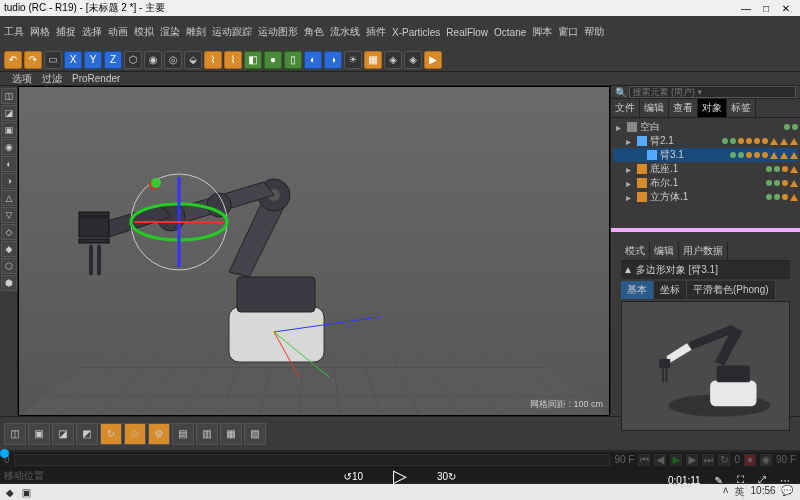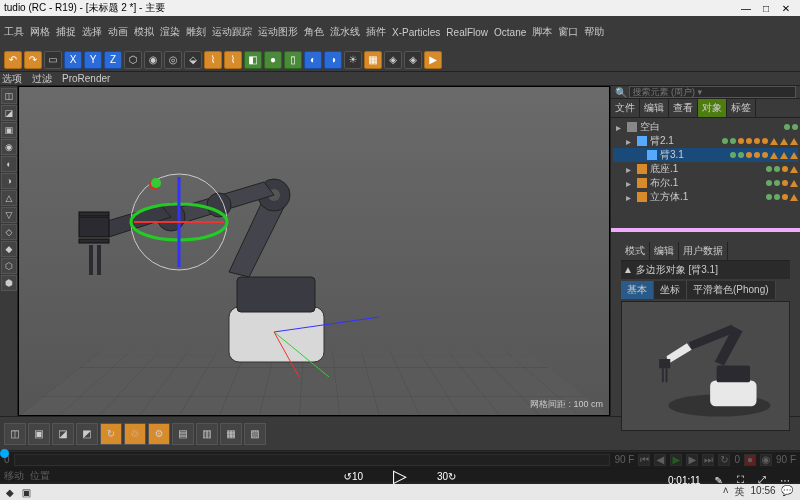--- a/index.html
+++ b/index.html
@@ -9,34 +9,34 @@
 .winbtn{display:flex;gap:8px;padding-right:4px}
 .winbtn span{width:12px;text-align:center;cursor:default}
 .menubar{height:14px;background:#3a3a3a;display:flex;align-items:center;padding:16px 4px;gap:6px;font-size:9px;color:#ccc}
 .menubar span{cursor:default}
 .toolbar{height:24px;background:#3a3a3a;display:flex;align-items:center;padding:0 4px;gap:2px;border-bottom:1px solid #222}
 .tbtn{width:18px;height:18px;border:1px solid #555;border-radius:2px;display:flex;align-items:center;justify-content:center;background:#444;font-size:10px}
 .tbtn.orange{background:#d88b2a;border-color:#b06a10;color:#fff}
 .tbtn.blue{background:#2a6bd8;border-color:#1a4ba0;color:#fff}
 .tbtn.green{background:#4a8a3a;border-color:#2a6a1a;color:#fff}
 .tbtn.dark{background:#333}
-.subbar{height:14px;background:#3a3a3a;display:flex;align-items:center;padding:0 2px;gap:10px;font-size:9px;border-bottom:1px solid #222}
+.subbar{height:14px;background:#3a3a3a;display:flex;align-items:center;padding:0 12px;gap:10px;font-size:9px;border-bottom:1px solid #222}
 .main{display:flex;height:330px}
 .left-tools{width:18px;background:#3a3a3a;border-right:1px solid #222;display:flex;flex-direction:column;gap:1px;padding-top:2px}
 .left-tools .lt{width:16px;height:16px;background:#444;border:1px solid #555;margin-left:1px;display:flex;align-items:center;justify-content:center;font-size:9px}
 .viewport{flex:1;background:linear-gradient(#6a6a6a,#555);position:relative;border:1px solid #000}
 .grid-floor{position:absolute;bottom:0;left:0;right:0;height:55%;background:repeating-linear-gradient(90deg,rgba(0,0,0,.1) 0,rgba(0,0,0,.1) 1px,transparent 1px,transparent 40px),repeating-linear-gradient(0deg,rgba(0,0,0,.1) 0,rgba(0,0,0,.1) 1px,transparent 1px,transparent 40px),#5a5a5a;transform:perspective(400px) rotateX(60deg);transform-origin:bottom}
 .robotarm{position:absolute;top:30px;left:30px;width:330px;height:260px}
 .vp-label{position:absolute;bottom:4px;right:6px;font-size:9px;color:#ccc}
 .right-panel{width:190px;background:#3a3a3a;border-left:1px solid #222;display:flex;flex-direction:column}
 .right-panel .search{height:16px;display:flex;align-items:center;padding:0 4px;gap:2px;border-bottom:1px solid #222}
 .right-panel .search input{flex:1;background:#2a2a2a;border:1px solid #555;color:#ccc;font-size:9px;padding:0 2px;height:12px}
 .rp-tabs{display:flex;font-size:9px;border-bottom:1px solid #222}
 .rp-tabs span{padding:2px 4px;border-right:1px solid #222}
-.rp-tabs span.active{background:#4d7c0f}
+.rp-tabs span.active{background:#000000}
 .hierarchy{flex:0 0 110px;overflow:auto;padding:2px;font-size:9px}
 .hrow{display:flex;align-items:center;height:14px;gap:3px}
 .hrow .indent{display:inline-block}
 .hrow .toggle{width:8px;color:#aaa}
 .hrow .icon{width:10px;height:10px;display:inline-block}
 .hrow .nm{flex:1;color:#ccc}
 .hrow .dots{display:flex;gap:2px}
 .dot{width:6px;height:6px;border-radius:50%}
 .dot.g{background:#6a6}
 .dot.o{background:#d88b2a}
@@ -46,21 +46,21 @@
 .attr-tabs span{padding:2px 6px;background:#2a2a2a;border-right:1px solid #444}
 .attr-tabs span.blue{background:#2a5a8a}
 .attr-head{font-size:9px;padding:2px;background:#2a2a2a;margin-bottom:2px}
 .preview{height:130px;background:#4a4a4a;border:1px solid #222;position:relative}
 .bottom-tools{height:34px;background:#3a3a3a;border-top:1px solid #222;display:flex;align-items:center;padding:2px 4px;gap:2px}
 .btool{width:22px;height:22px;background:#444;border:1px solid #555;display:flex;align-items:center;justify-content:center;font-size:10px}
 .btool.orange{background:#d88b2a}
 .timeline{height:18px;background:#2a2a2a;border-top:1px solid #222;display:flex;align-items:center;padding:0 4px;gap:4px;font-size:8px}
 .timeline .frames{flex:1;background:#333;height:12px;position:relative;border:1px solid #555}
 .timeline .tl-btn{width:12px;height:12px;background:#444;border:1px solid #555;display:flex;align-items:center;justify-content:center}
-.status{height:14px;background:#2a2a2a;border-top:1px solid #222;display:flex;align-items:flex-start;padding:0 4px;font-size:9px;gap:6px}
+.status{height:14px;background:#2a2a2a;border-top:1px solid #222;display:flex;align-items:flex-start;padding:0 4px;font-size:9px;gap:0}
 .video-overlay{position:absolute;left:0;bottom:0;right:0;height:48px;background:rgba(20,20,20,.6);display:flex;flex-direction:row}
 .seek{height:3px;background:#333;position:relative}
 .seek-fill{height:3px;background:#0af;width:79%}
 .seek-knob{position:absolute;left:79%;top:-3px;width:9px;height:9px;background:#0af;border-radius:50%}
 .vctrl{flex:1;display:flex;align-items:center;justify-content:center;gap:30px;color:#fff;font-size:14px}
 .vright{position:absolute;right:10px;bottom:14px;display:flex;align-items:center;gap:14px;color:#fff;font-size:12px}
 .taskbar{position:absolute;bottom:0;left:0;right:0;height:16px;background:#e8e8e8;display:flex;align-items:center;padding:0 6px;gap:8px;font-size:9px;color:#333}
 .taskbar .tray{margin-left:auto;display:flex;gap:6px}
 </style>
 </head>

